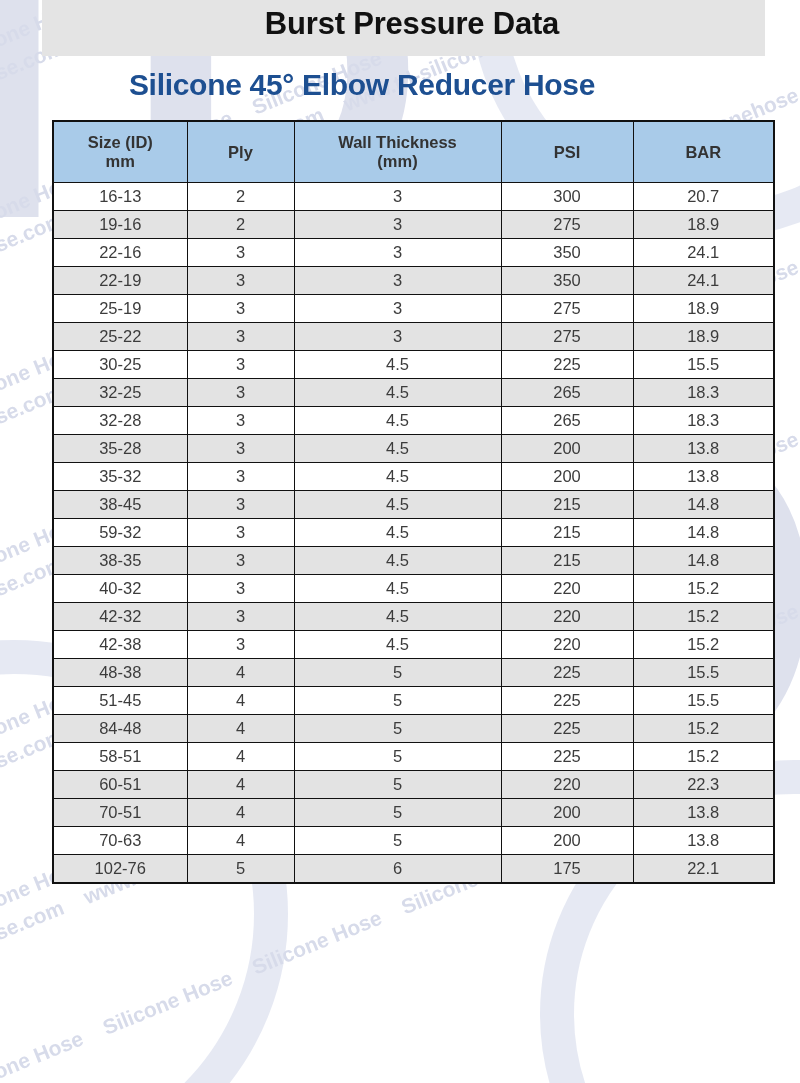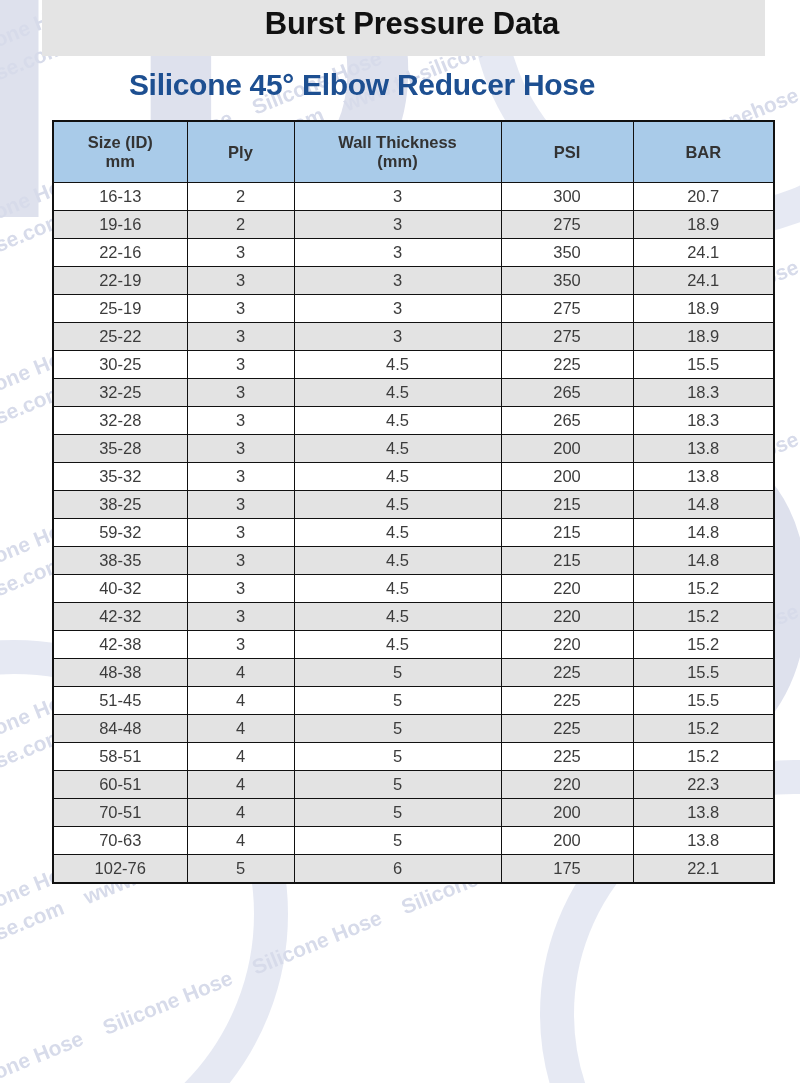--- a/index.html
+++ b/index.html
@@ -267,21 +267,21 @@
           <td>13.8</td>
         </tr>
         <tr class="even">
           <td>35-32</td>
           <td>3</td>
           <td>4.5</td>
           <td>200</td>
           <td>13.8</td>
         </tr>
         <tr class="odd">
-          <td>38-25</td>
+          <td>38-45</td>
           <td>3</td>
           <td>4.5</td>
           <td>215</td>
           <td>14.8</td>
         </tr>
         <tr class="even">
           <td>59-32</td>
           <td>3</td>
           <td>4.5</td>
           <td>215</td>

